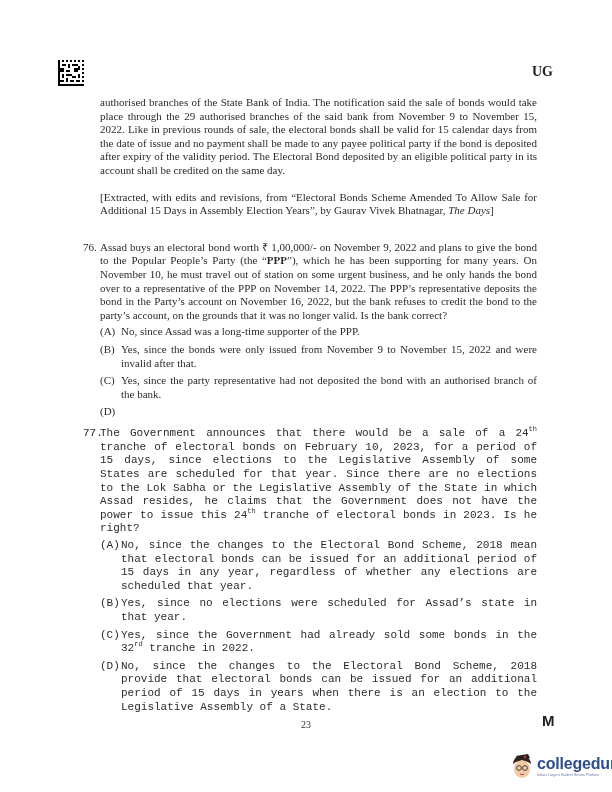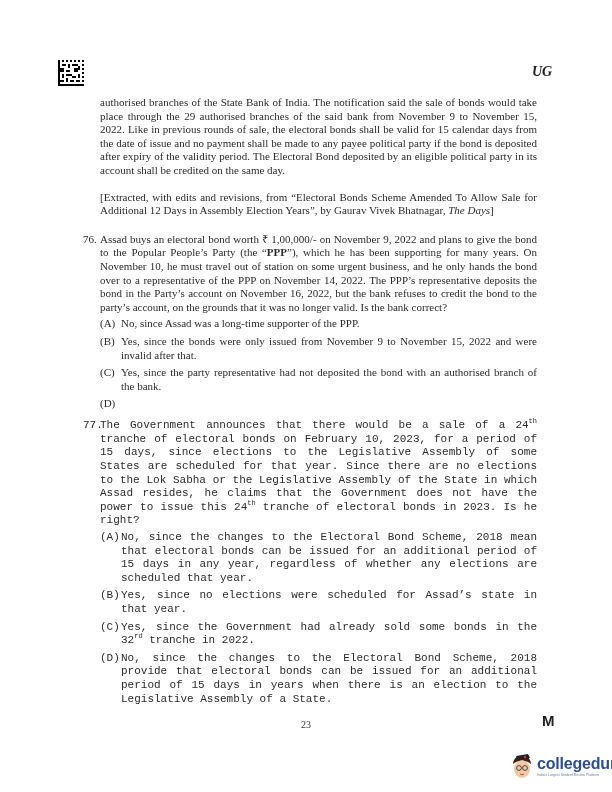--- a/index.html
+++ b/index.html
@@ -2,29 +2,29 @@
 <html><head>
   <meta charset="utf-8">
   <style>
     html, body { margin: 0; padding: 0; background: #ffffff; }
     body {
       width: 612px; height: 792px; position: relative; overflow: hidden;
       font-family: "DejaVu Serif", "Liberation Serif", serif;
       color: #2b2b2b;
     }
     .qr { position: absolute; left: 58px; top: 60px; width: 26px; height: 26px; }
-    .code { position: absolute; left: 532px; top: 64px; font-family: "Liberation Serif", serif; font-weight: bold; font-size: 14px; color: #222; font-style: italic; }
+    .code { position: absolute; left: 532px; top: 64px; font-family: "Liberation Serif", serif; font-weight: bold; font-size: 14px; color: #222; }
     .content {
       position: absolute; left: 100px; width: 437px; top: 96px;
       font-family: "Liberation Serif", serif; font-size: 11px; line-height: 13.6px;
       text-align: justify;
     }
     .para { margin: 0 0 13px 0; }
     .cite i { font-style: italic; }
-    .q { position: relative; margin-top: 15px; }
+    .q { position: relative; margin-top: 23px; }
     .qnum { position: absolute; left: -17px; top: 0; }
     .qtext { margin: 0 0 3px 0; }
     .opts { margin: 0; padding: 0; list-style: none; }
     .opt { position: relative; padding-left: 21px; margin: 3px 0 4px 0; }
     .opt-label { position: absolute; left: 0; top: 0; }
     .footer-page { position: absolute; left: 301px; top: 719px; font-family: "Liberation Serif", serif; font-size: 10px; color: #333; }
     .footer-m { position: absolute; left: 542px; top: 712px; font-family: "Liberation Sans", sans-serif; font-weight: bold; font-size: 15px; color: #222; }
     .brand { position: absolute; left: 510px; top: 745px; width: 100px; height: 42px; display: flex; align-items: center; }
     .brand-mascot { width: 24px; height: 28px; position: relative; margin-right: 3px; }
     .brand-text { display: flex; flex-direction: column; }
@@ -64,21 +64,21 @@
     <rect x="1" y="10" width="2" height="1" fill="#000"></rect>
       <rect x="4" y="9" width="1" height="2" fill="#000"></rect>
       <rect x="6" y="10" width="2" height="1" fill="#000"></rect>
       <rect x="9" y="10" width="2" height="1" fill="#000"></rect>
   </svg>
 </div>
 <div class="code">UG</div>
 
 <div class="content">
   <p class="para">authorised branches of the State Bank of India. The notification said the sale of bonds would take place through the 29 authorised branches of the said bank from November 9 to November 15, 2022. Like in previous rounds of sale, the electoral bonds shall be valid for 15 calendar days from the date of issue and no payment shall be made to any payee political party if the bond is deposited after expiry of the validity period. The Electoral Bond deposited by an eligible political party in its account shall be credited on the same day.</p>
-  <p class="para cite"><span>[Extracted, with edits and revisions, from “Electoral Bonds Scheme Amended To Allow Sale for Additional 12 Days in Assembly Election Years”, by Gaurav Vivek Bhatnagar, </span><i>The Days</i><span>]</span></p>
+  <p class="para cite"><span>[Extracted, with edits and revisions, from “Electoral Bonds Scheme Amended To Allow Sale for Additional 15 Days in Assembly Election Years”, by Gaurav Vivek Bhatnagar, </span><i>The Days</i><span>]</span></p>
 
   <div class="q">
     <span class="qnum">76.</span>
     <p class="qtext"><span>Assad buys an electoral bond worth ₹ 1,00,000/- on November 9, 2022 and plans to give the bond to the Popular People’s Party (the “</span><b>PPP</b><span>”), which he has been supporting for many years. On November 10, he must travel out of station on some urgent business, and he only hands the bond over to a representative of the PPP on November 14, 2022. The PPP’s representative deposits the bond in the Party’s account on November 16, 2022, but the bank refuses to credit the bond to the party’s account, on the grounds that it was no longer valid. Is the bank correct?</span></p>
     <ul class="opts">
       <li class="opt"><span class="opt-label">(A)</span><span>No, since Assad was a long-time supporter of the PPP.</span></li>
       <li class="opt"><span class="opt-label">(B)</span><span>Yes, since the bonds were only issued from November 9 to November 15, 2022 and were invalid after that.</span></li>
       <li class="opt"><span class="opt-label">(C)</span><span>Yes, since the party representative had not deposited the bond with an authorised branch of the bank.</span></li>
       <li class="opt"><span class="opt-label">(D)</span></li>
     </ul>

